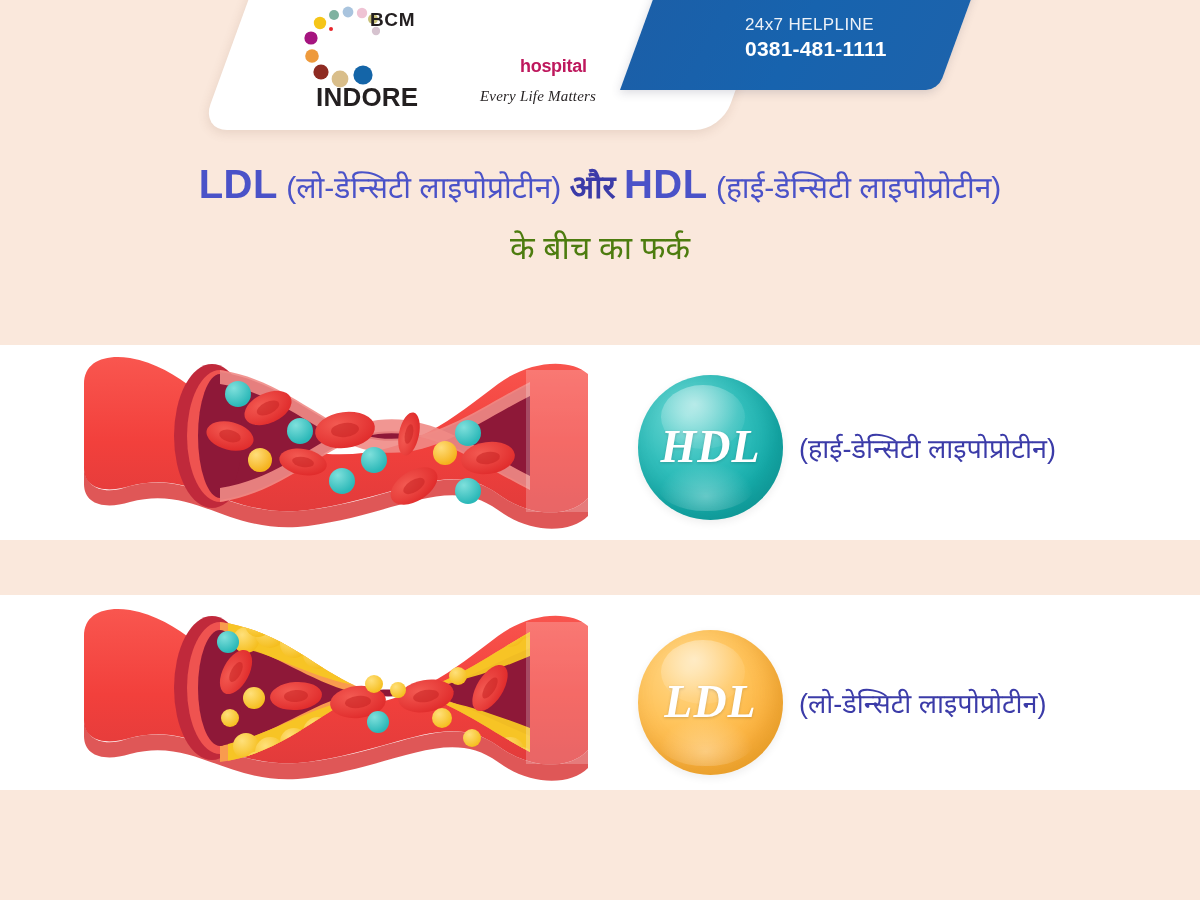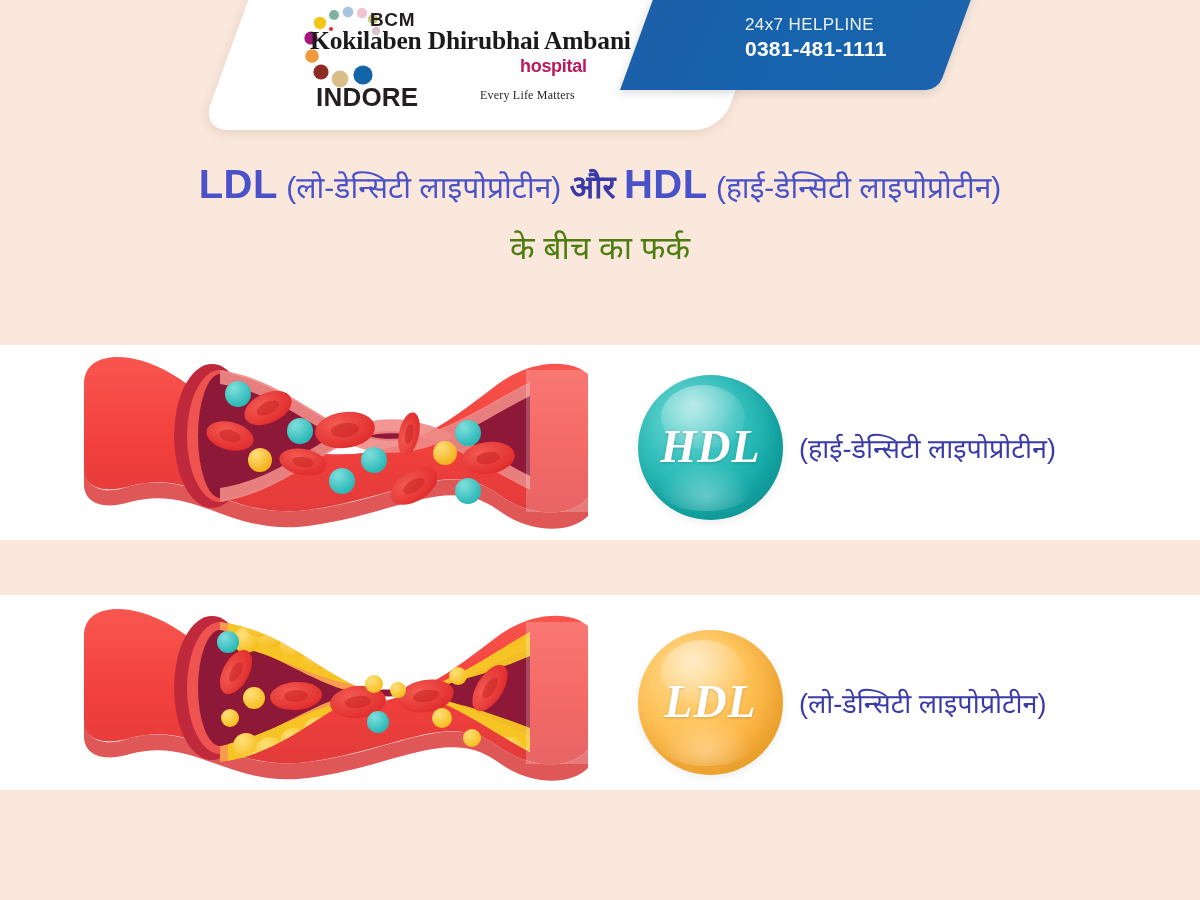--- a/index.html
+++ b/index.html
@@ -47,22 +47,22 @@
   .logo-ring{position:absolute;top:2px;left:0;width:96px;height:96px;}
   .brand-bcm{position:absolute;top:5px;left:86px;font-size:19px;font-weight:700;
     letter-spacing:.6px;color:#231F20;font-family:"Liberation Sans",sans-serif;}
   .brand-name{position:absolute;top:22px;left:26px;font-size:25.5px;font-weight:700;
     color:#1A1A1A;font-family:"Liberation Serif","DejaVu Serif",serif;letter-spacing:-.2px;
     white-space:nowrap;}
   .brand-hospital{position:absolute;top:52px;left:236px;font-size:18px;font-weight:700;
     color:#be185d;font-family:"Liberation Sans",sans-serif;letter-spacing:-.3px;}
   .brand-city{position:absolute;top:78px;left:32px;font-size:26px;font-weight:700;
     color:#231F20;font-family:"Liberation Sans",sans-serif;letter-spacing:.2px;}
-  .brand-tagline{position:absolute;top:84px;left:196px;font-size:12px;
-    font-family:"Liberation Serif","DejaVu Serif",serif;color:#231F20;
+  .brand-tagline{position:absolute;top:84px;left:196px;font-size:15px;
+    font-family:"Liberation Serif","DejaVu Serif",serif;font-style:italic;color:#231F20;
     letter-spacing:.2px;}
 
   
   .title-block{position:absolute;top:142px;left:0;width:1200px;text-align:center;color:#3B3BA8;}
   .t-line{display:block;line-height:1.22;}
   .t1{font-size:28px;font-weight:400;color:#2E2E9E;}
   .t2{font-size:30px;font-weight:400;color:#4A52C8;margin-top:18px;white-space:nowrap;}
   .t2 .big{font-size:40px;font-weight:700;color:#4A52C8;letter-spacing:.5px;}
   .t2 .and{font-size:32px;font-weight:700;color:#3B3BA8;}
   .t3{font-size:32px;font-weight:400;color:#4d7c0f;margin-top:20px;}
@@ -131,21 +131,20 @@
           <circle cx="36" cy="17" r="6.2" fill="#F5C518"></circle>
           <circle cx="27" cy="32" r="6.6" fill="#A5147F"></circle>
           <circle cx="28" cy="50" r="6.8" fill="#EE9A3C"></circle>
           <circle cx="37" cy="66" r="7.6" fill="#8E2B22"></circle>
           <circle cx="56" cy="73" r="8.4" fill="#D9BE8A"></circle>
           <circle cx="79" cy="69" r="9.6" fill="#1465A8"></circle>
           <circle cx="47" cy="23" r="2.0" fill="#E8242A"></circle>
         </svg>
       </div>
       <div class="brand-bcm">BCM</div>
-      <div class="brand-name">Kokilaben Dhirubhai Ambani</div>
       <div class="brand-hospital">hospital</div>
       <div class="brand-city">INDORE</div>
       <div class="brand-tagline">Every Life Matters</div>
     </div>
   </div>
 
   <div class="title-block">
     <span class="t-line t2">
       <span class="big">LDL</span>
       <span>(लो-डेन्सिटी लाइपोप्रोटीन)</span>

